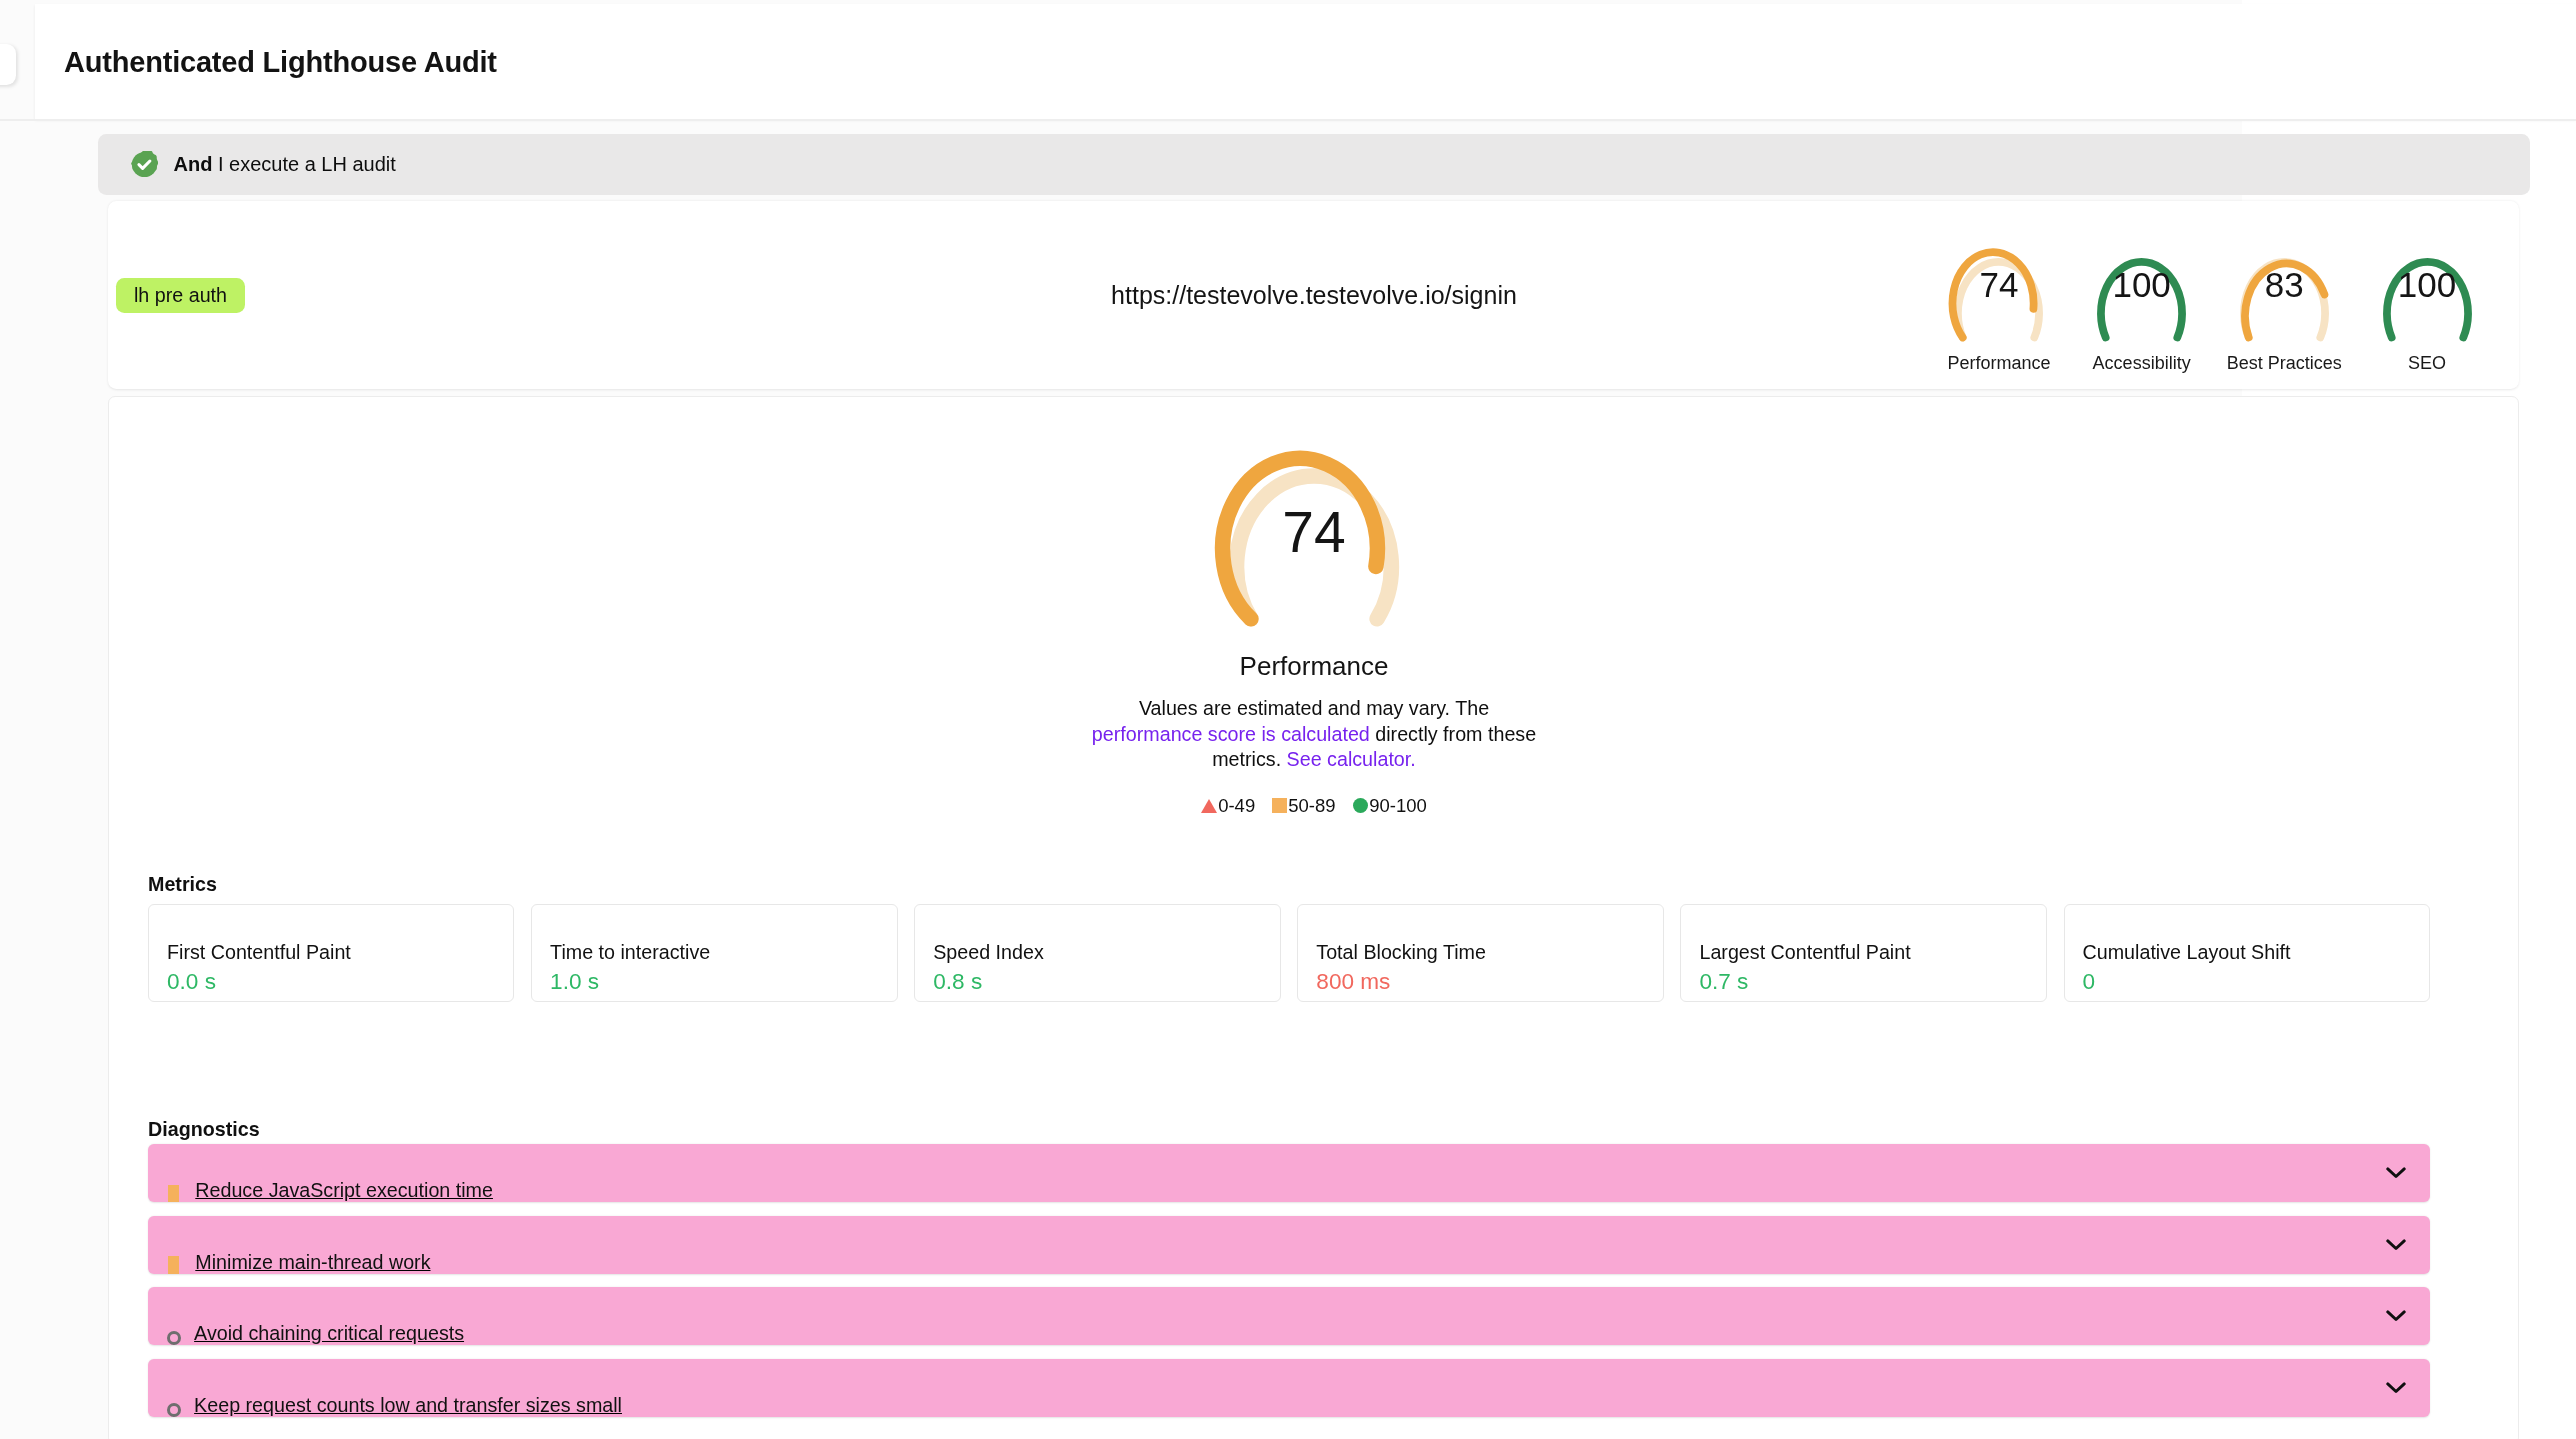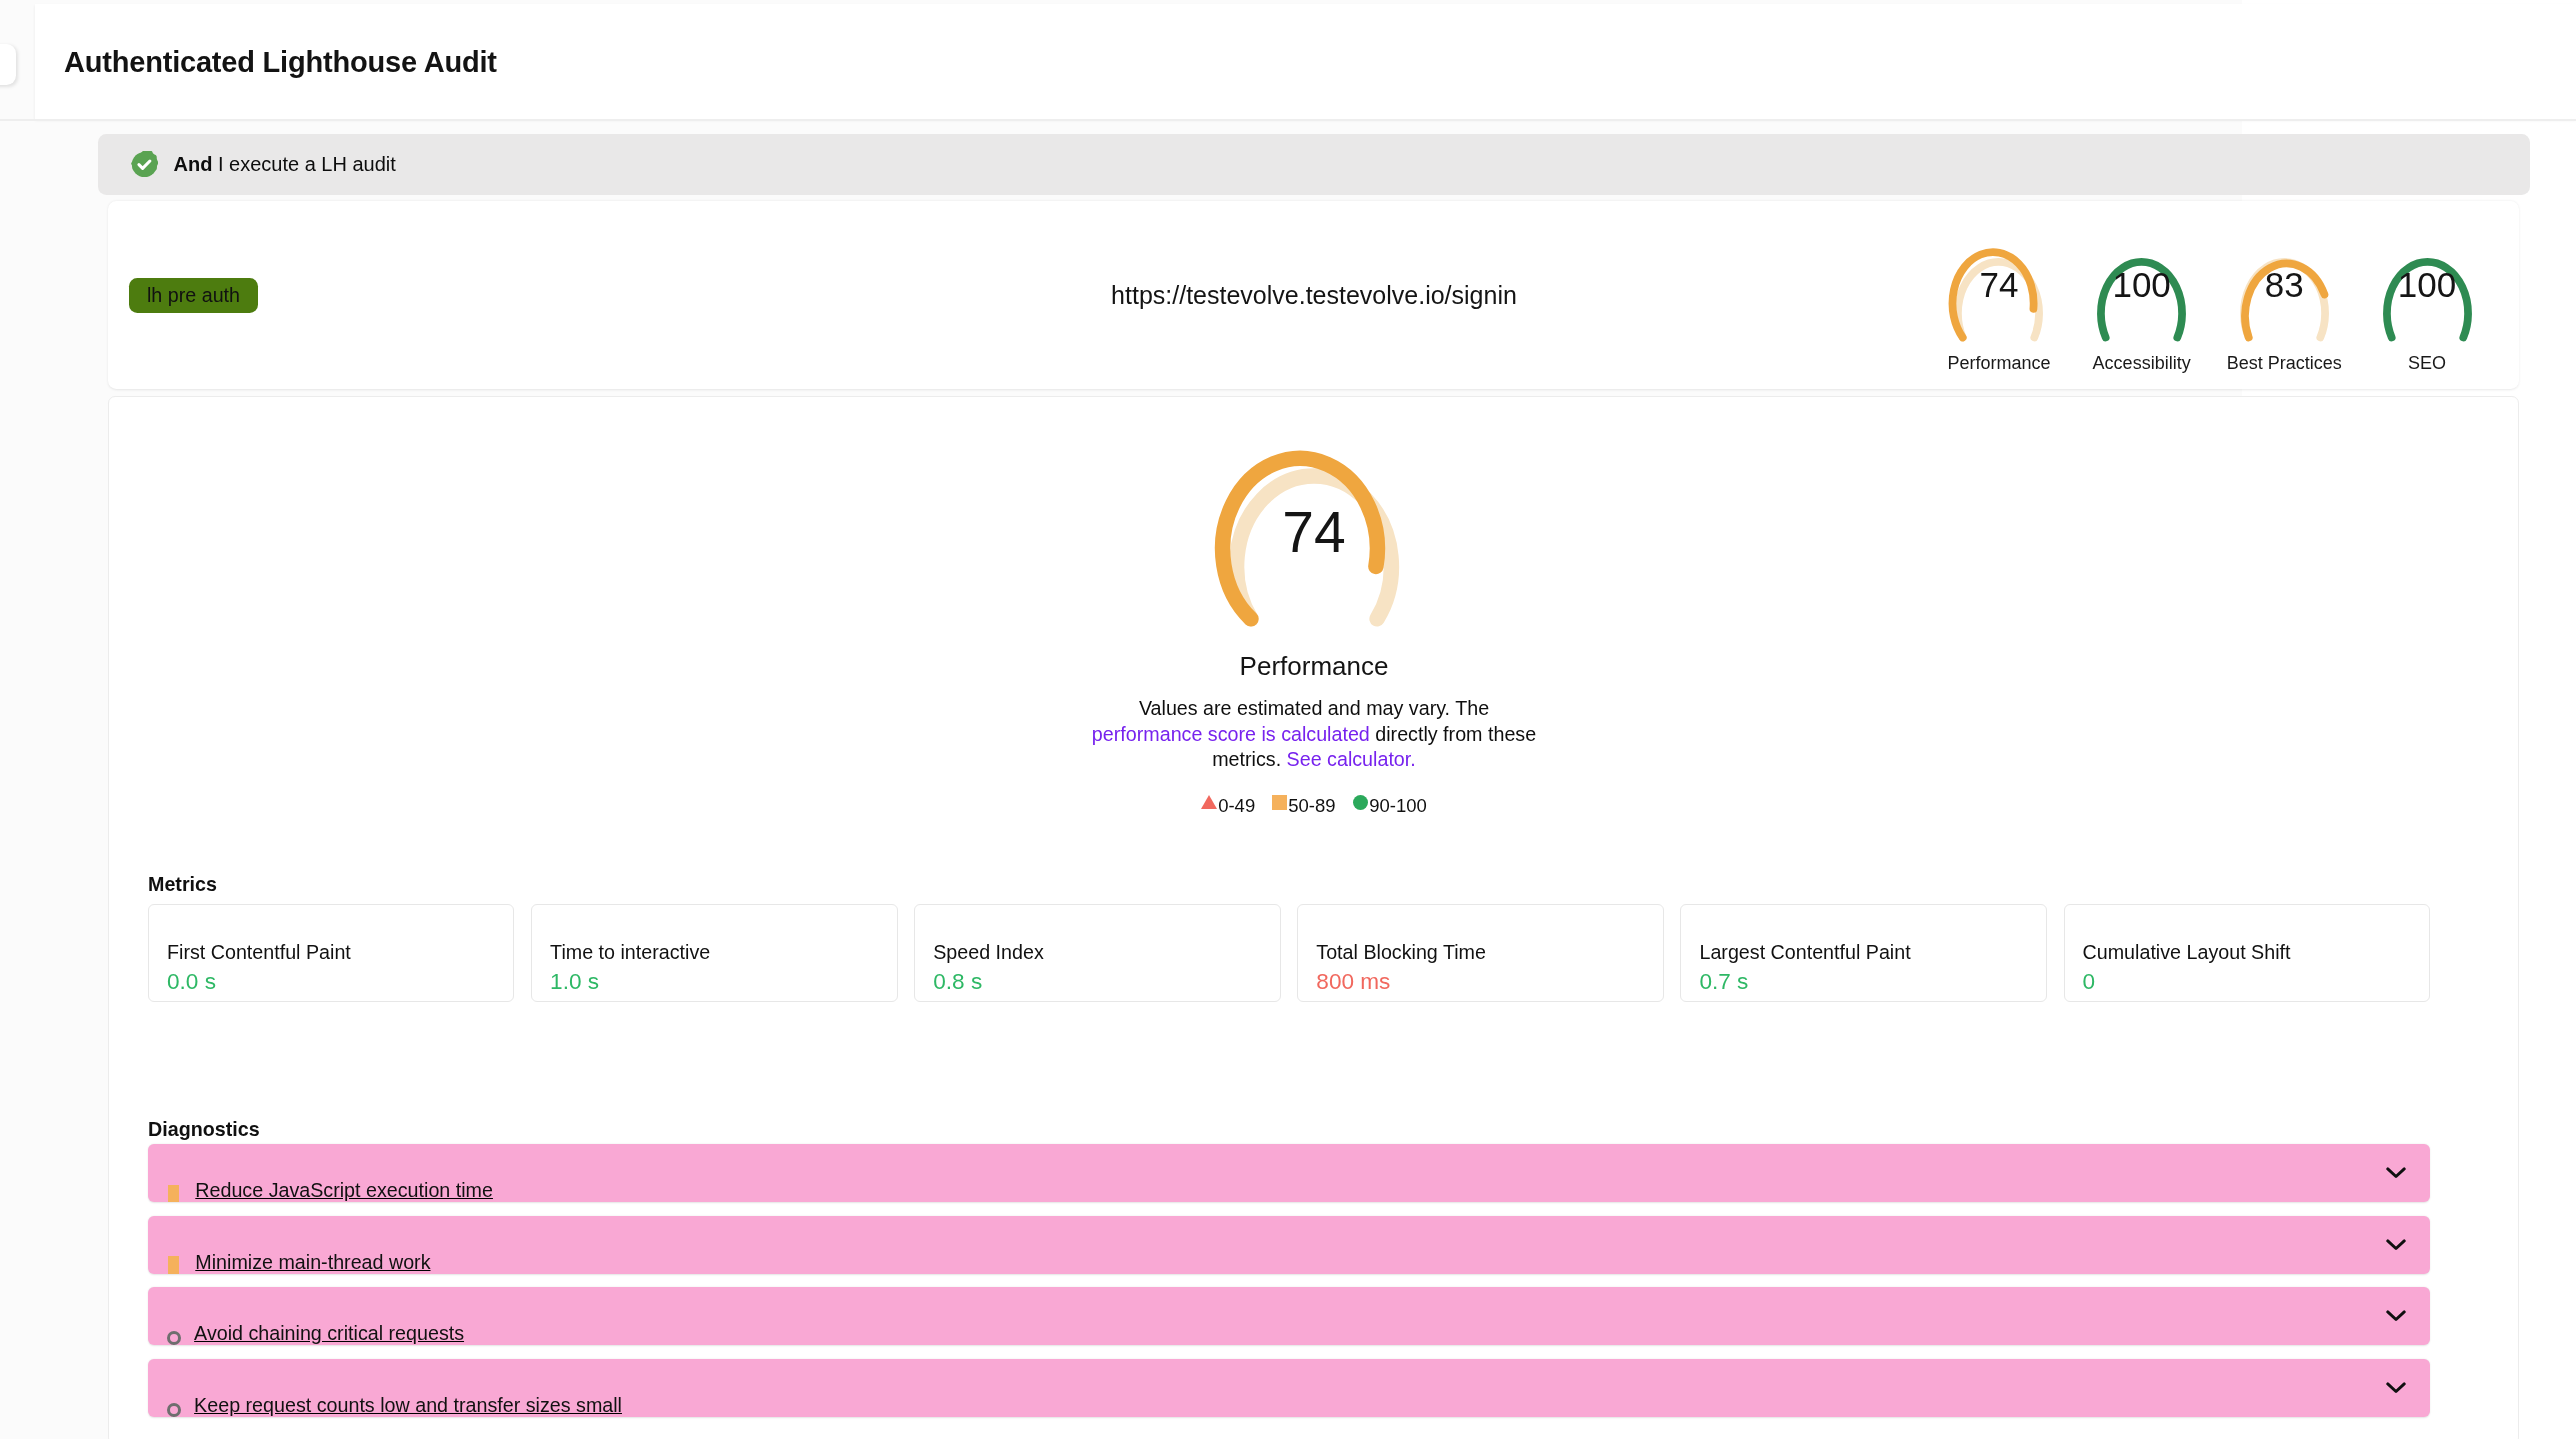--- a/index.html
+++ b/index.html
@@ -102,25 +102,25 @@
     left: 108px;
     top: 201px;
     width: 2411px;
     height: 188px;
     background: #ffffff;
     border-radius: 8.3px;
     box-shadow: 0 0.6px 2.4px rgba(0,0,0,0.09);
   }
   .chip {
     position: absolute;
-    left: 21px;
+    left: 8px;
     top: 77px;
     height: 35px;
     padding: 0 18px;
-    background: #4d7c0f;
+    background: #bef264;
     border-radius: 8.3px;
     display: flex;
     align-items: center;
     font-size: 19.7px;
     color: #111111;
     white-space: nowrap;
   }
   .summary-url {
     position: absolute;
     left: 655px;
@@ -228,21 +228,21 @@
     text-decoration: none;
   }
   .legend {
     margin-top: 22.6px;
     display: flex;
     align-items: center;
     gap: 7.1px;
     font-size: 18.5px;
     color: #111111;
   }
-  .legend .item { display: flex; align-items: flex-start; gap: 1px; margin-right: 10px; }
+  .legend .item { display: flex; align-items: center; gap: 1px; margin-right: 10px; }
   .legend .item:last-child { margin-right: 0; }
   .sw-tri {
     width: 0; height: 0;
     border-left: 8.3px solid transparent;
     border-right: 8.3px solid transparent;
     border-bottom: 14.3px solid #f1685e;
   }
   .sw-sq {
     width: 15px; height: 15px;
     background: #f5b15c;

